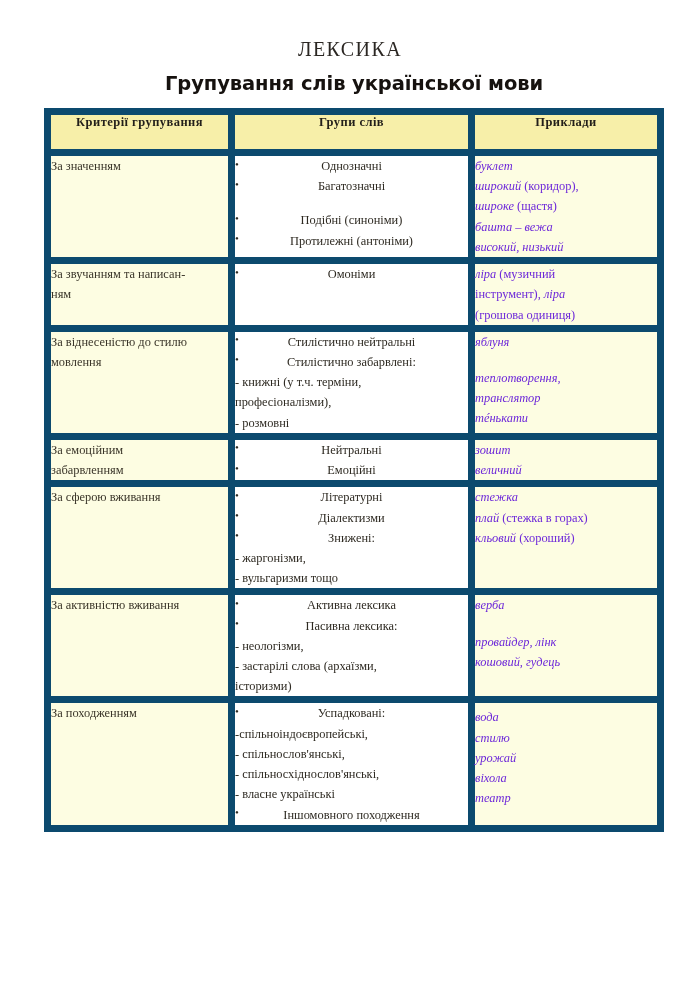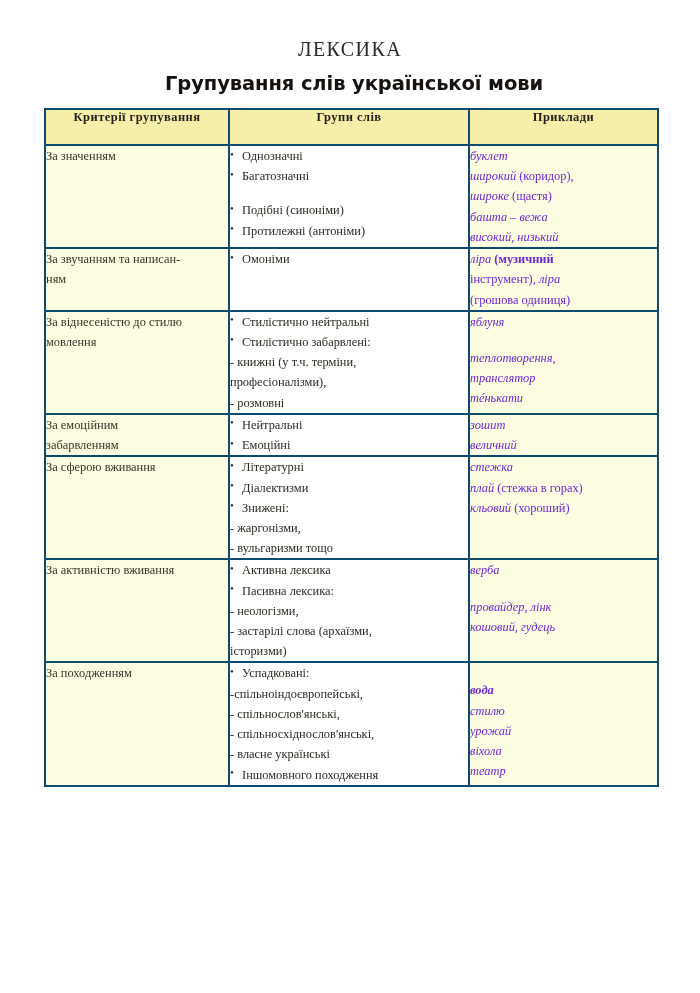--- a/index.html
+++ b/index.html
@@ -63,21 +63,21 @@
     width: 613px;
     border: 1px solid #8d8a6f;
   }
 
   table.lex col.c1 { width: 184px; }
   table.lex col.c2 { width: 240px; }
   table.lex col.c3 { width: 189px; }
 
   table.lex th,
   table.lex td {
-    border: 2px solid #0c4a6e;
+    border: 7px solid #0c4a6e;
     vertical-align: top;
     padding: 0;
   }
 
   
   thead th {
     background: #f7efa9;
     text-align: center;
     font-family: "Liberation Serif", "DejaVu Serif", serif;
     font-size: 12.5px;
@@ -112,21 +112,21 @@
     color: #6d28d9;
   }
 
   
   .g-line {
     display: block;
     white-space: pre-wrap;
   }
   .g-line.bullet {
     position: relative;
-    padding-left: 12px;
+    text-align: center;
   }
   .g-line.bullet::before {
     content: "\2022";
     position: absolute;
     left: 0;
     top: -0.5px;
     font-size: 11px;
     line-height: inherit;
     color: #2e2a22;
   }
@@ -140,22 +140,21 @@
   
   .x-line {
     display: block;
     font-style: italic;
     white-space: pre-wrap;
   }
   .x-line.gap {
     margin-top: 16px;
   }
   .x-line.gap-sm {
-    margin-top: 17px;
-    font-weight: bold;
+    margin-top: 4px;
   }
   .x-line.roman {
     font-style: normal;
   }
 
   
   .c-line {
     display: block;
     white-space: pre-wrap;
     font-family: Liberation Serif, serif;
@@ -205,21 +204,21 @@
           </tr>
           <tr>
             <td class="crit">
               <span class="c-line">За звучанням та написан-</span>
               <span class="c-line">ням</span>
             </td>
             <td class="groups">
               <span class="g-line bullet">Омоніми</span>
             </td>
             <td class="examples">
-              <span class="x-line"><i>ліра</i><span style="font-style: normal; font-weight: bold;"> (музичний</span></span>
+              <span class="x-line"><i>ліра</i><span style="font-style: normal;"> (музичний</span></span>
               <span class="x-line"><span style="font-style: normal;">інструмент), </span><i>ліра</i></span>
               <span class="x-line roman">(грошова одиниця)</span>
             </td>
           </tr>
           <tr>
             <td class="crit">
               <span class="c-line">За віднесеністю до стилю</span>
               <span class="c-line">мовлення</span>
             </td>
             <td class="groups">

